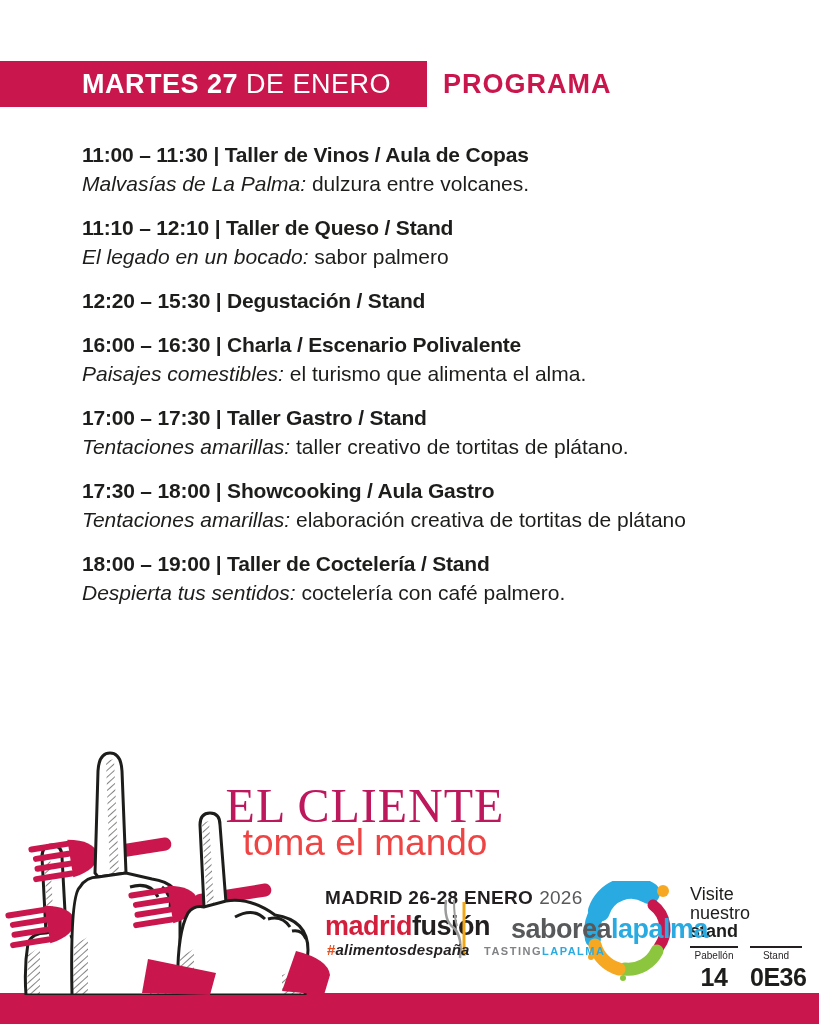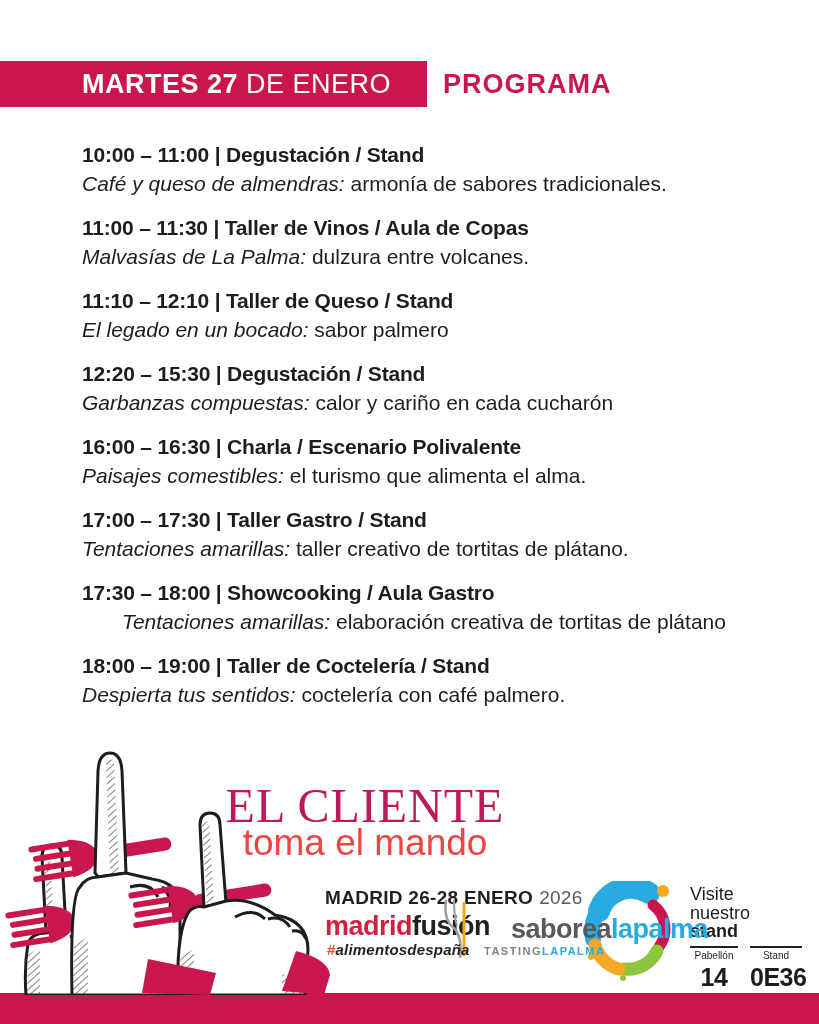--- a/index.html
+++ b/index.html
@@ -18,21 +18,21 @@
   .header-bar .day b{font-weight:800;}
   .header-bar .day span{font-weight:400;}
   .program-label{position:absolute; left:443px; top:61px; height:46px; display:flex;
     align-items:center; color:var(--accent); font-weight:800; font-size:27px; letter-spacing:1px;}
 
   
   .schedule{position:absolute; left:82px; top:140px; width:666px;}
   .entry{margin-bottom:15px; font-size:21px; line-height:29px;}
   .entry .title{font-weight:700; letter-spacing:-.2px;}
   .entry .desc .lead{font-style:italic;}
-  .entry .desc.justify{text-align:justify;margin-left:40px;}
+  .entry .desc.justify{text-align:justify;}
 
   
   .tagline-main{position:absolute; left:210px; top:778px; width:310px; text-align:center;
     font-family:"Liberation Serif", serif; font-size:48px; letter-spacing:1px; color:#be185d;}
   .tagline-sub{position:absolute; left:210px; top:822px; width:310px; text-align:center;
     font-size:37px; font-weight:400; color:#ef4444;}
 
   
   .event-date{position:absolute; left:325px; top:887px; font-size:19px; font-weight:800;
     letter-spacing:.3px; color:#231F20; white-space:nowrap;}
@@ -76,34 +76,29 @@
 
 <div class="page">
 
   <div class="header-bar">
     <div class="day"><b>MARTES 27</b><span> DE ENERO</span></div>
   </div>
   <div class="program-label">PROGRAMA</div>
 
   <div class="schedule">
     <div class="entry">
-      <div class="title">10:00 – 11:00 | Degustación / Stand</div>
-      <div class="desc"><span class="lead">Café y queso de almendras:</span><span> armonía de sabores tradicionales.</span></div>
-    </div>
-    <div class="entry">
       <div class="title">11:00 – 11:30 | Taller de Vinos / Aula de Copas</div>
       <div class="desc"><span class="lead">Malvasías de La Palma:</span><span> dulzura entre volcanes.</span></div>
     </div>
     <div class="entry">
       <div class="title">11:10 – 12:10 | Taller de Queso / Stand</div>
       <div class="desc"><span class="lead">El legado en un bocado:</span><span> sabor palmero</span></div>
     </div>
     <div class="entry">
       <div class="title">12:20 – 15:30 | Degustación / Stand</div>
-      <div class="desc"><span class="lead">Garbanzas compuestas:</span><span> calor y cariño en cada cucharón</span></div>
     </div>
     <div class="entry">
       <div class="title">16:00 – 16:30 | Charla / Escenario Polivalente</div>
       <div class="desc"><span class="lead">Paisajes comestibles:</span><span> el turismo que alimenta el alma.</span></div>
     </div>
     <div class="entry">
       <div class="title">17:00 – 17:30 | Taller Gastro / Stand</div>
       <div class="desc"><span class="lead">Tentaciones amarillas:</span><span> taller creativo de tortitas de plátano.</span></div>
     </div>
     <div class="entry">

